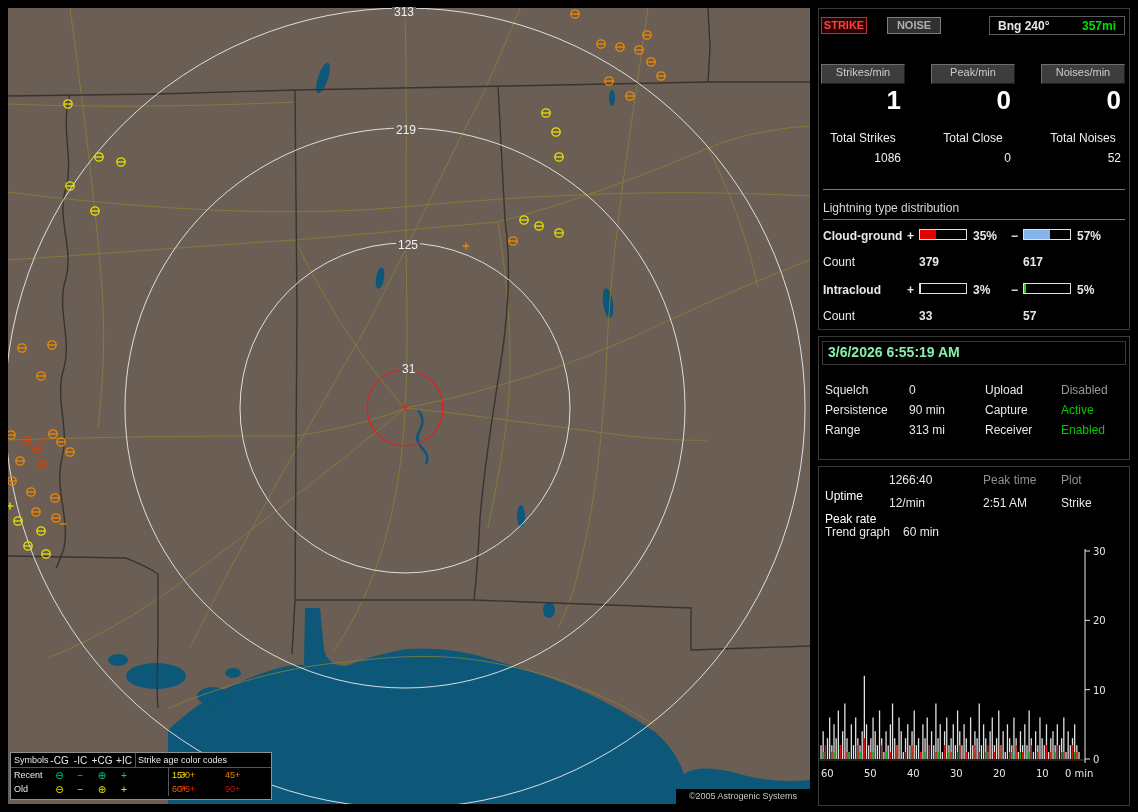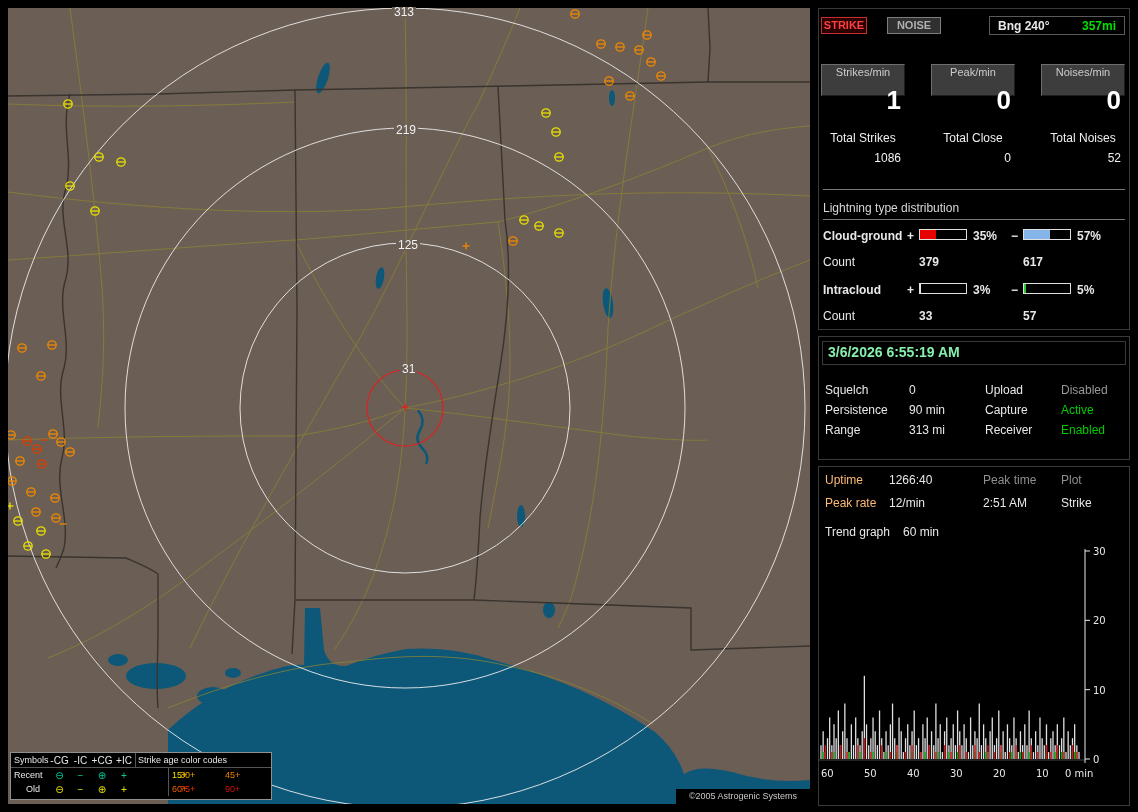--- a/index.html
+++ b/index.html
@@ -25,35 +25,35 @@
   .s2{top:328px;height:122px;}
   .s3{top:458px;height:338px;}
   .abs{position:absolute;}
   .btn{box-sizing:border-box;text-align:center;font-size:11px;font-weight:bold;cursor:pointer;}
   .btn-strike{left:2px;top:8px;width:46px;height:17px;line-height:15px;background:#2a0000;border:1px solid #c03030;color:#ff4040;}
   .btn-noise{left:68px;top:8px;width:54px;height:17px;line-height:15px;background:#303030;border:1px solid #7d7d7d;color:#b0b0b0;}
   .bng{left:170px;top:7px;width:136px;height:19px;background:#000;border:1px solid #5a5a5a;
        display:flex;justify-content:space-between;align-items:center;padding:0 8px;box-sizing:border-box;
        font-weight:bold;font-size:12px;}
   .bng .val{color:#00e000;}
-  .chip{box-sizing:border-box;top:55px;width:84px;height:32px;background:#3d3d3d;color:#cccccc;font-size:11px;
+  .chip{box-sizing:border-box;top:55px;width:84px;height:20px;background:#3d3d3d;color:#cccccc;font-size:11px;
         text-align:center;line-height:14px;border:1px solid;border-color:#6e6e6e #1d1d1d #1d1d1d #6e6e6e;}
   .big{top:76px;width:84px;text-align:right;padding-right:4px;font-size:26px;font-weight:bold;color:#fff;box-sizing:border-box;}
   .tlab{top:122px;width:88px;text-align:center;color:#f0f0f0;}
   .tval{top:142px;width:84px;text-align:right;padding-right:4px;color:#f0f0f0;box-sizing:border-box;}
   .hline{left:4px;right:4px;border-top:1px solid #787878;height:0;}
   .dist-title{top:192px;left:4px;right:4px;color:#d8d8d8;padding-bottom:4px;border-bottom:1px solid #787878;}
   .bold{font-weight:bold;}
   .bar{box-sizing:border-box;width:48px;height:11px;border:1px solid #e0e0e0;background:#000;}
   .bar .fill{height:100%;width:0;}
   .gray{color:#989898;}
   .green{color:#00cc00;}
   .datebox{left:3px;top:4px;right:3px;height:22px;border:1px solid #3a3a3a;background:#000;
            color:#86efac;font-weight:bold;font-size:14px;line-height:21px;padding-left:5px;}
-  .dim{color:#fdba74;}
+  .dim{color:#ffffff;margin-top:16px;}
   .hdr2{color:#8f8f8f;}
 </style>
 </head>
 <body>
 
 <div class="screen">
 
   <div class="map">
     <svg width="802" height="796" viewBox="0 0 802 796">
       <rect x="0" y="0" width="802" height="796" fill="#6b5e55"></rect>
@@ -312,21 +312,21 @@
         <span style="padding-left:3px;">Recent</span>
         <span class="sym" style="color: rgb(0, 200, 150);">⊖</span>
         <span class="sym" style="color: rgb(0, 200, 150);">−</span>
         <span class="sym" style="color: rgb(0, 200, 150);">⊕</span>
         <span class="sym" style="color: rgb(0, 200, 150);">+</span>
         <span class="div-l" style="color: rgb(232, 224, 0);">15+</span>
         <span style="color: rgb(240, 168, 0);">30+</span>
         <span style="color: rgb(240, 128, 0);">45+</span>
       </div>
       <div class="legend-row">
-        <span style="padding-left:15px;">Old</span>
+        <span style="padding-left:3px;">Old</span>
         <span class="sym" style="color: rgb(232, 224, 0);">⊖</span>
         <span class="sym" style="color: rgb(232, 224, 0);">−</span>
         <span class="sym" style="color: rgb(232, 224, 0);">⊕</span>
         <span class="sym" style="color: rgb(232, 224, 0);">+</span>
         <span class="div-l" style="color: rgb(240, 96, 0);">60+</span>
         <span style="color: rgb(232, 48, 0);">75+</span>
         <span style="color: rgb(208, 16, 16);">90+</span>
       </div>
     </div>
 

